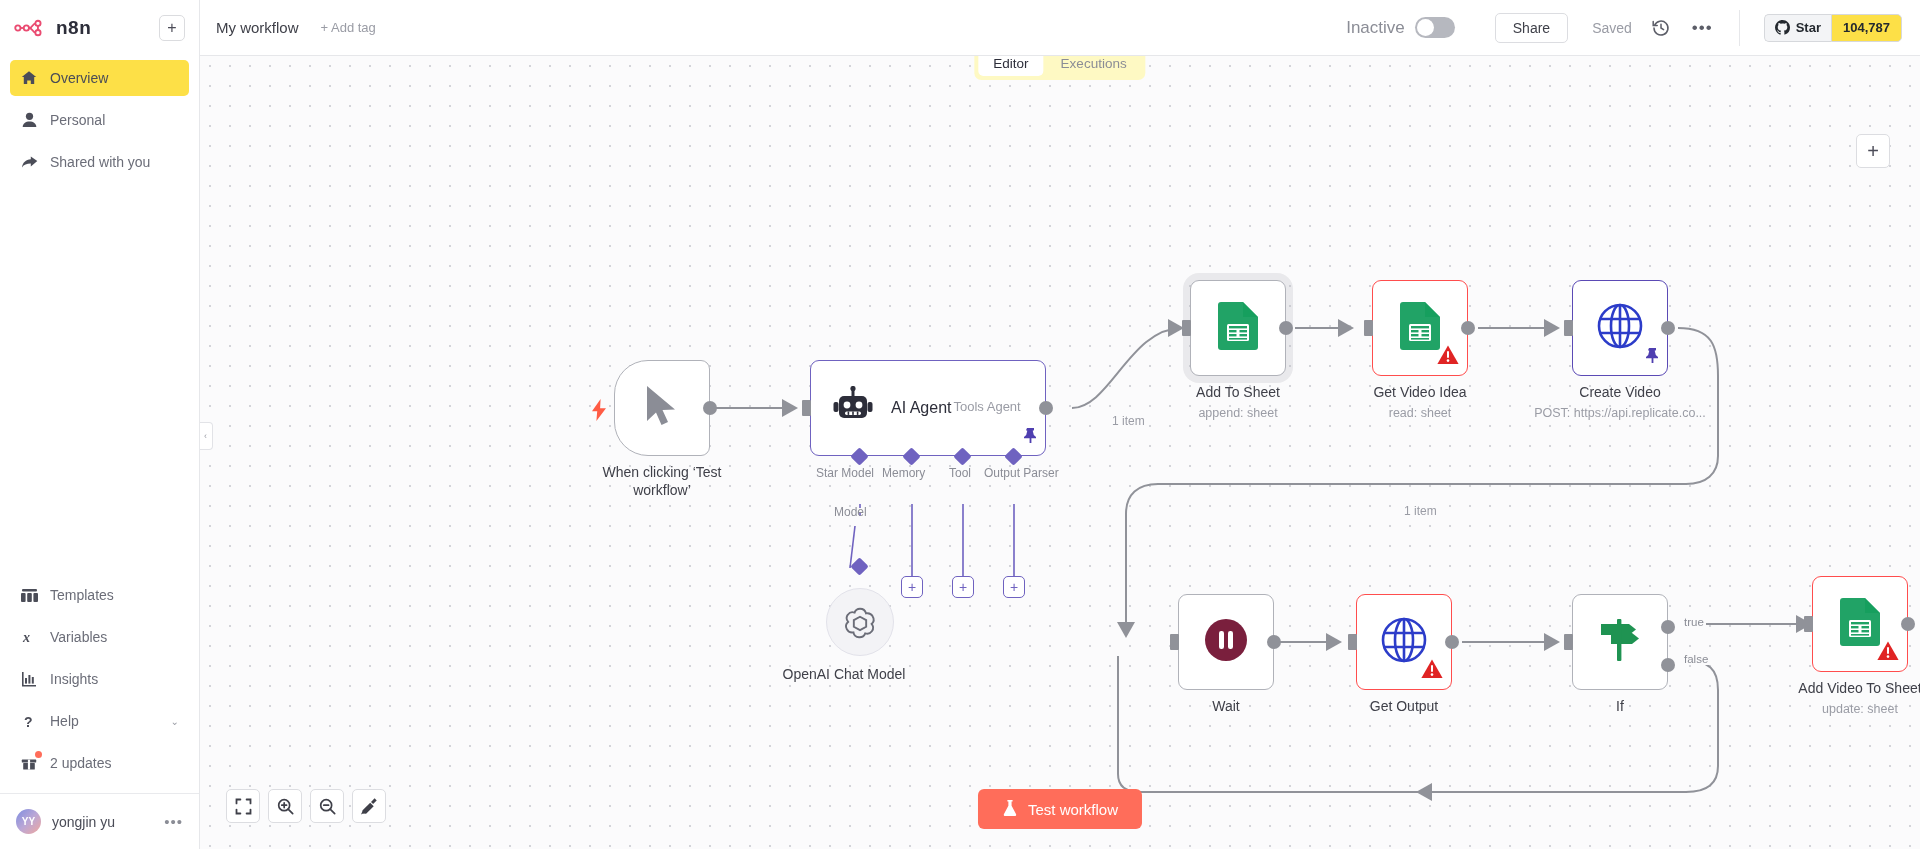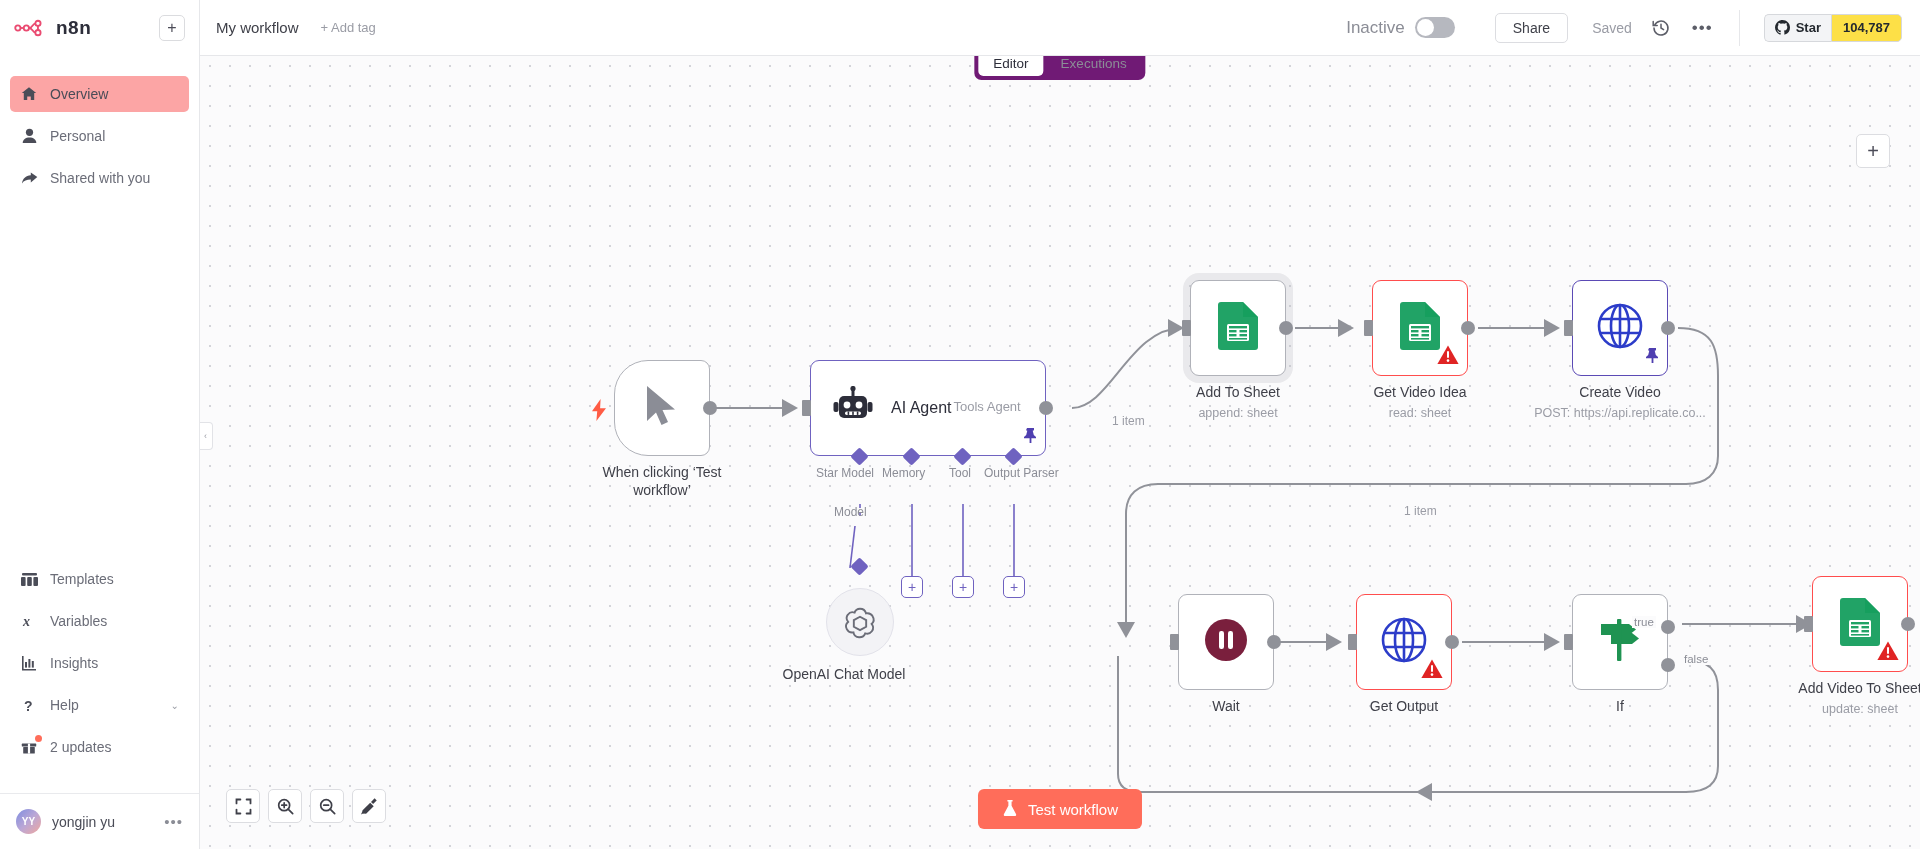--- a/index.html
+++ b/index.html
@@ -11,21 +11,21 @@
     color: #555;
   }
   #app { position: relative; width: 1920px; height: 849px; display: flex; }
 
   
   .sidebar {
     width: 200px; height: 849px;
     background: #fff;
     border-right: 1px solid #e6e7ea;
     display: flex; flex-direction: column;
-    position: relative; z-index: 30; gap: 16px;
+    position: relative; z-index: 30;
   }
   .sb-header {
     height: 56px; display: flex; align-items: center;
     padding: 0 14px; gap: 8px;
   }
   .logo-mark { width: 34px; height: 22px; flex: none; }
   .brand {
     font-size: 19px; font-weight: bold; color: #2d2e3a;
     letter-spacing: .5px; flex: 1;
   }
@@ -34,21 +34,21 @@
     display: flex; align-items: center; justify-content: center;
     color: #4b4b57; font-size: 16px; line-height: 1; background: #fff;
     cursor: pointer; flex: none;
   }
   .sb-top { padding: 4px 10px 0 10px; }
   .sb-item {
     height: 36px; display: flex; align-items: center; gap: 12px;
     padding: 0 10px; border-radius: 5px; margin-bottom: 6px;
     font-size: 14px; color: #6b6d78; cursor: pointer; position: relative;
   }
-  .sb-item.active { background: #fca5a5; color: #4a4c57; }
+  .sb-item.active { background: #fde047; color: #4a4c57; }
   .sb-ico { width: 18px; display: flex; align-items: center; justify-content: center; color: #4b4d58; flex: none; }
   .sb-spacer { flex: 1; }
   .sb-bottom { padding: 0 10px 6px 10px; }
   .sb-chev { margin-left: auto; color: #9b9da6; font-size: 10px; }
   .sb-badge-dot {
     position: absolute; left: 25px; top: 6px;
     width: 7px; height: 7px; border-radius: 50%; background: #ff6d5a;
   }
   .sb-user {
     border-top: 1px solid #e9eaed; height: 56px;
@@ -107,21 +107,21 @@
   }
   .gh-count {
     height: 28px; padding: 0 11px; display: flex; align-items: center;
     border: 1px solid #d6d8dc; border-radius: 0 5px 5px 0;
     background: #fde047; font-size: 13px; font-weight: bold; color: #24292f;
   }
 
   
   .tabs {
     position: absolute; top: 47px; left: 50%; transform: translateX(-50%);
-    background: #701a75; border-radius: 7px; padding: 4px;
+    background: #fef9c3; border-radius: 7px; padding: 4px;
     display: flex; gap: 2px; z-index: 15;
   }
   .tab {
     padding: 5px 15px; border-radius: 5px; font-size: 13.5px;
     color: #8b8d96; cursor: pointer;
   }
   .tab.active { background: #fff; color: #2d2e3a; }
 
   
   .canvas {
@@ -672,21 +672,21 @@
               </svg>
           </span>
           <span class="out-dot"></span>
         </div>
         <div class="nlabel">Add Video To Sheet</div>
         <div class="nsub">update: sheet</div>
       </div>
 
       <div class="conn-label" style="left:908px; top:358px;">1 item</div>
       <div class="conn-label" style="left:1200px; top:448px;">1 item</div>
-      <div class="io-label" style="left:1432px; top:560px;">true</div>
+      <div class="io-label" style="left:1482px; top:560px;">true</div>
       <div class="io-label" style="left:1482px; top:597px;">false</div>
 
       <div class="zoomtools">
         <div class="ztool">
           <svg width="17" height="17" viewBox="0 0 17 17" fill="none" stroke="#3f4049" stroke-width="1.8" stroke-linecap="round">
             <path d="M1.5 5.4V1.5h3.9M11.6 1.5h3.9v3.9M15.5 11.6v3.9h-3.9M5.4 15.5H1.5v-3.9"></path>
           </svg>
         </div>
         <div class="ztool">
           <svg width="17" height="17" viewBox="0 0 18 18" fill="none" stroke="#3f4049" stroke-width="1.8" stroke-linecap="round">

